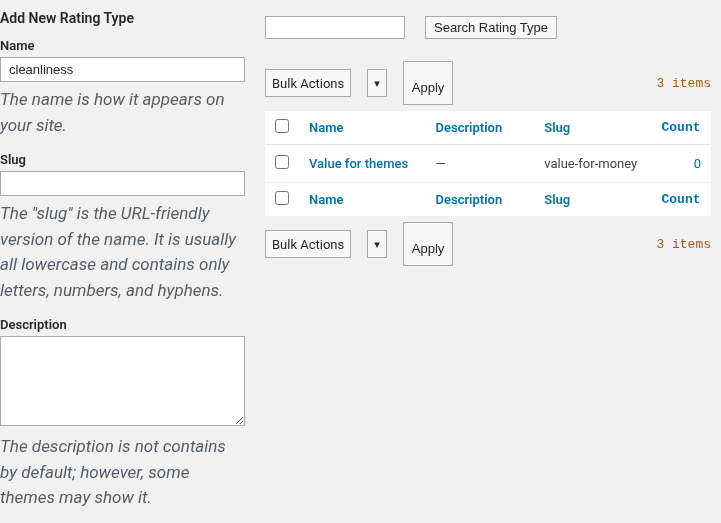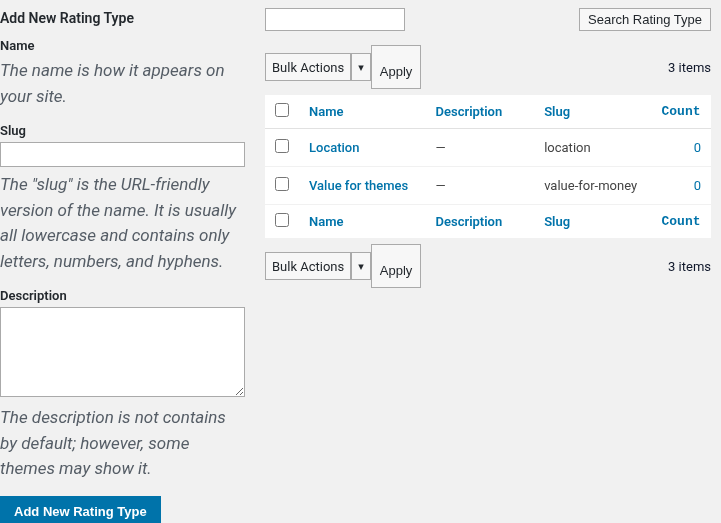--- a/index.html
+++ b/index.html
@@ -72,24 +72,24 @@
       font-weight: 600;
     }
 
     
     .right-panel {
       flex: 1;
       padding: 0 10px 10px 10px;
     }
     .search-bar {
       display: flex;
-      justify-content: space-between;
-      align-items: center;
-      padding: 8px 0;
-      gap: 0;
+      justify-content: flex-start;
+      align-items: center;
+      padding: 16px 0;
+      gap: 20px;
     }
     .search-input {
       border: 1px solid #aaa;
       padding: 3px 6px;
       font-size: 13px;
       width: 140px;
       background: #fff;
     }
     .search-btn {
       border: 1px solid #aaa;
@@ -103,21 +103,21 @@
     .table-controls {
       display: flex;
       align-items: center;
       justify-content: space-between;
       padding: 6px 0;
       margin-bottom: 0;
     }
     .controls-left {
       display: flex;
       align-items: center;
-      gap: 0;
+      gap: 16px;
     }
     .bulk-select {
       border: 1px solid #aaa;
       background: #f7f7f7;
       padding: 3px 6px;
       font-size: 13px;
       color: #23282d;
       height: 28px;
       display: flex;
       align-items: center;
@@ -140,21 +140,22 @@
       border: 1px solid #aaa;
       background: #f7f7f7;
       padding: 18px 8px;
       font-size: 13px;
       cursor: pointer;
       color: #23282d;
       height: 44px;
     }
     .items-count {
       font-size: 13px;
-      color: #0f172a;
+      color: #a16207;
+      font-family: Liberation Mono, monospace;
     }
 
     
     .rating-table {
       width: 100%;
       border-collapse: collapse;
       background: #fff;
     }
     .rating-table thead tr {
       border-bottom: 1px solid #e1e1e1;
@@ -211,20 +212,21 @@
 </head>
 <body>
 
 <div class="page-wrapper">
 
   <div class="left-panel">
     <h2 class="panel-title">Add New Rating Type</h2>
 
     <div class="form-group">
       <label class="form-label">Name</label>
+      <input class="form-input" type="text" value="cleanliness" style="">
       <p class="form-hint">The name is how it appears on your site.</p>
     </div>
 
     <div class="form-group">
       <label class="form-label">Slug</label>
       <input class="form-input" type="text" style="">
       <p class="form-hint">The "slug" is the URL-friendly version of the name. It is usually all lowercase and contains only letters, numbers, and hyphens.</p>
     </div>
 
     <div class="form-group">
@@ -260,31 +262,20 @@
           <th class="col-check">
             <input type="checkbox" style="">
           </th>
           <th class="col-name">Name</th>
           <th class="col-desc">Description</th>
           <th class="col-slug">Slug</th>
           <th class="col-count">Count</th>
         </tr>
       </thead>
       <tbody id="table-body">
-          <tr>
-      <td class="col-check">
-        <input type="checkbox" style="">
-      </td>
-      <td class="col-name">
-        <a class="cell-name-link" href="#">Location</a>
-      </td>
-      <td class="col-desc cell-dash">—</td>
-      <td class="col-slug cell-slug">location</td>
-      <td class="col-count cell-count">0</td>
-    </tr>
           <tr>
       <td class="col-check">
         <input type="checkbox" style="">
       </td>
       <td class="col-name">
         <a class="cell-name-link" href="#">Value for themes</a>
       </td>
       <td class="col-desc cell-dash">—</td>
       <td class="col-slug cell-slug">value-for-money</td>
       <td class="col-count cell-count">0</td>

